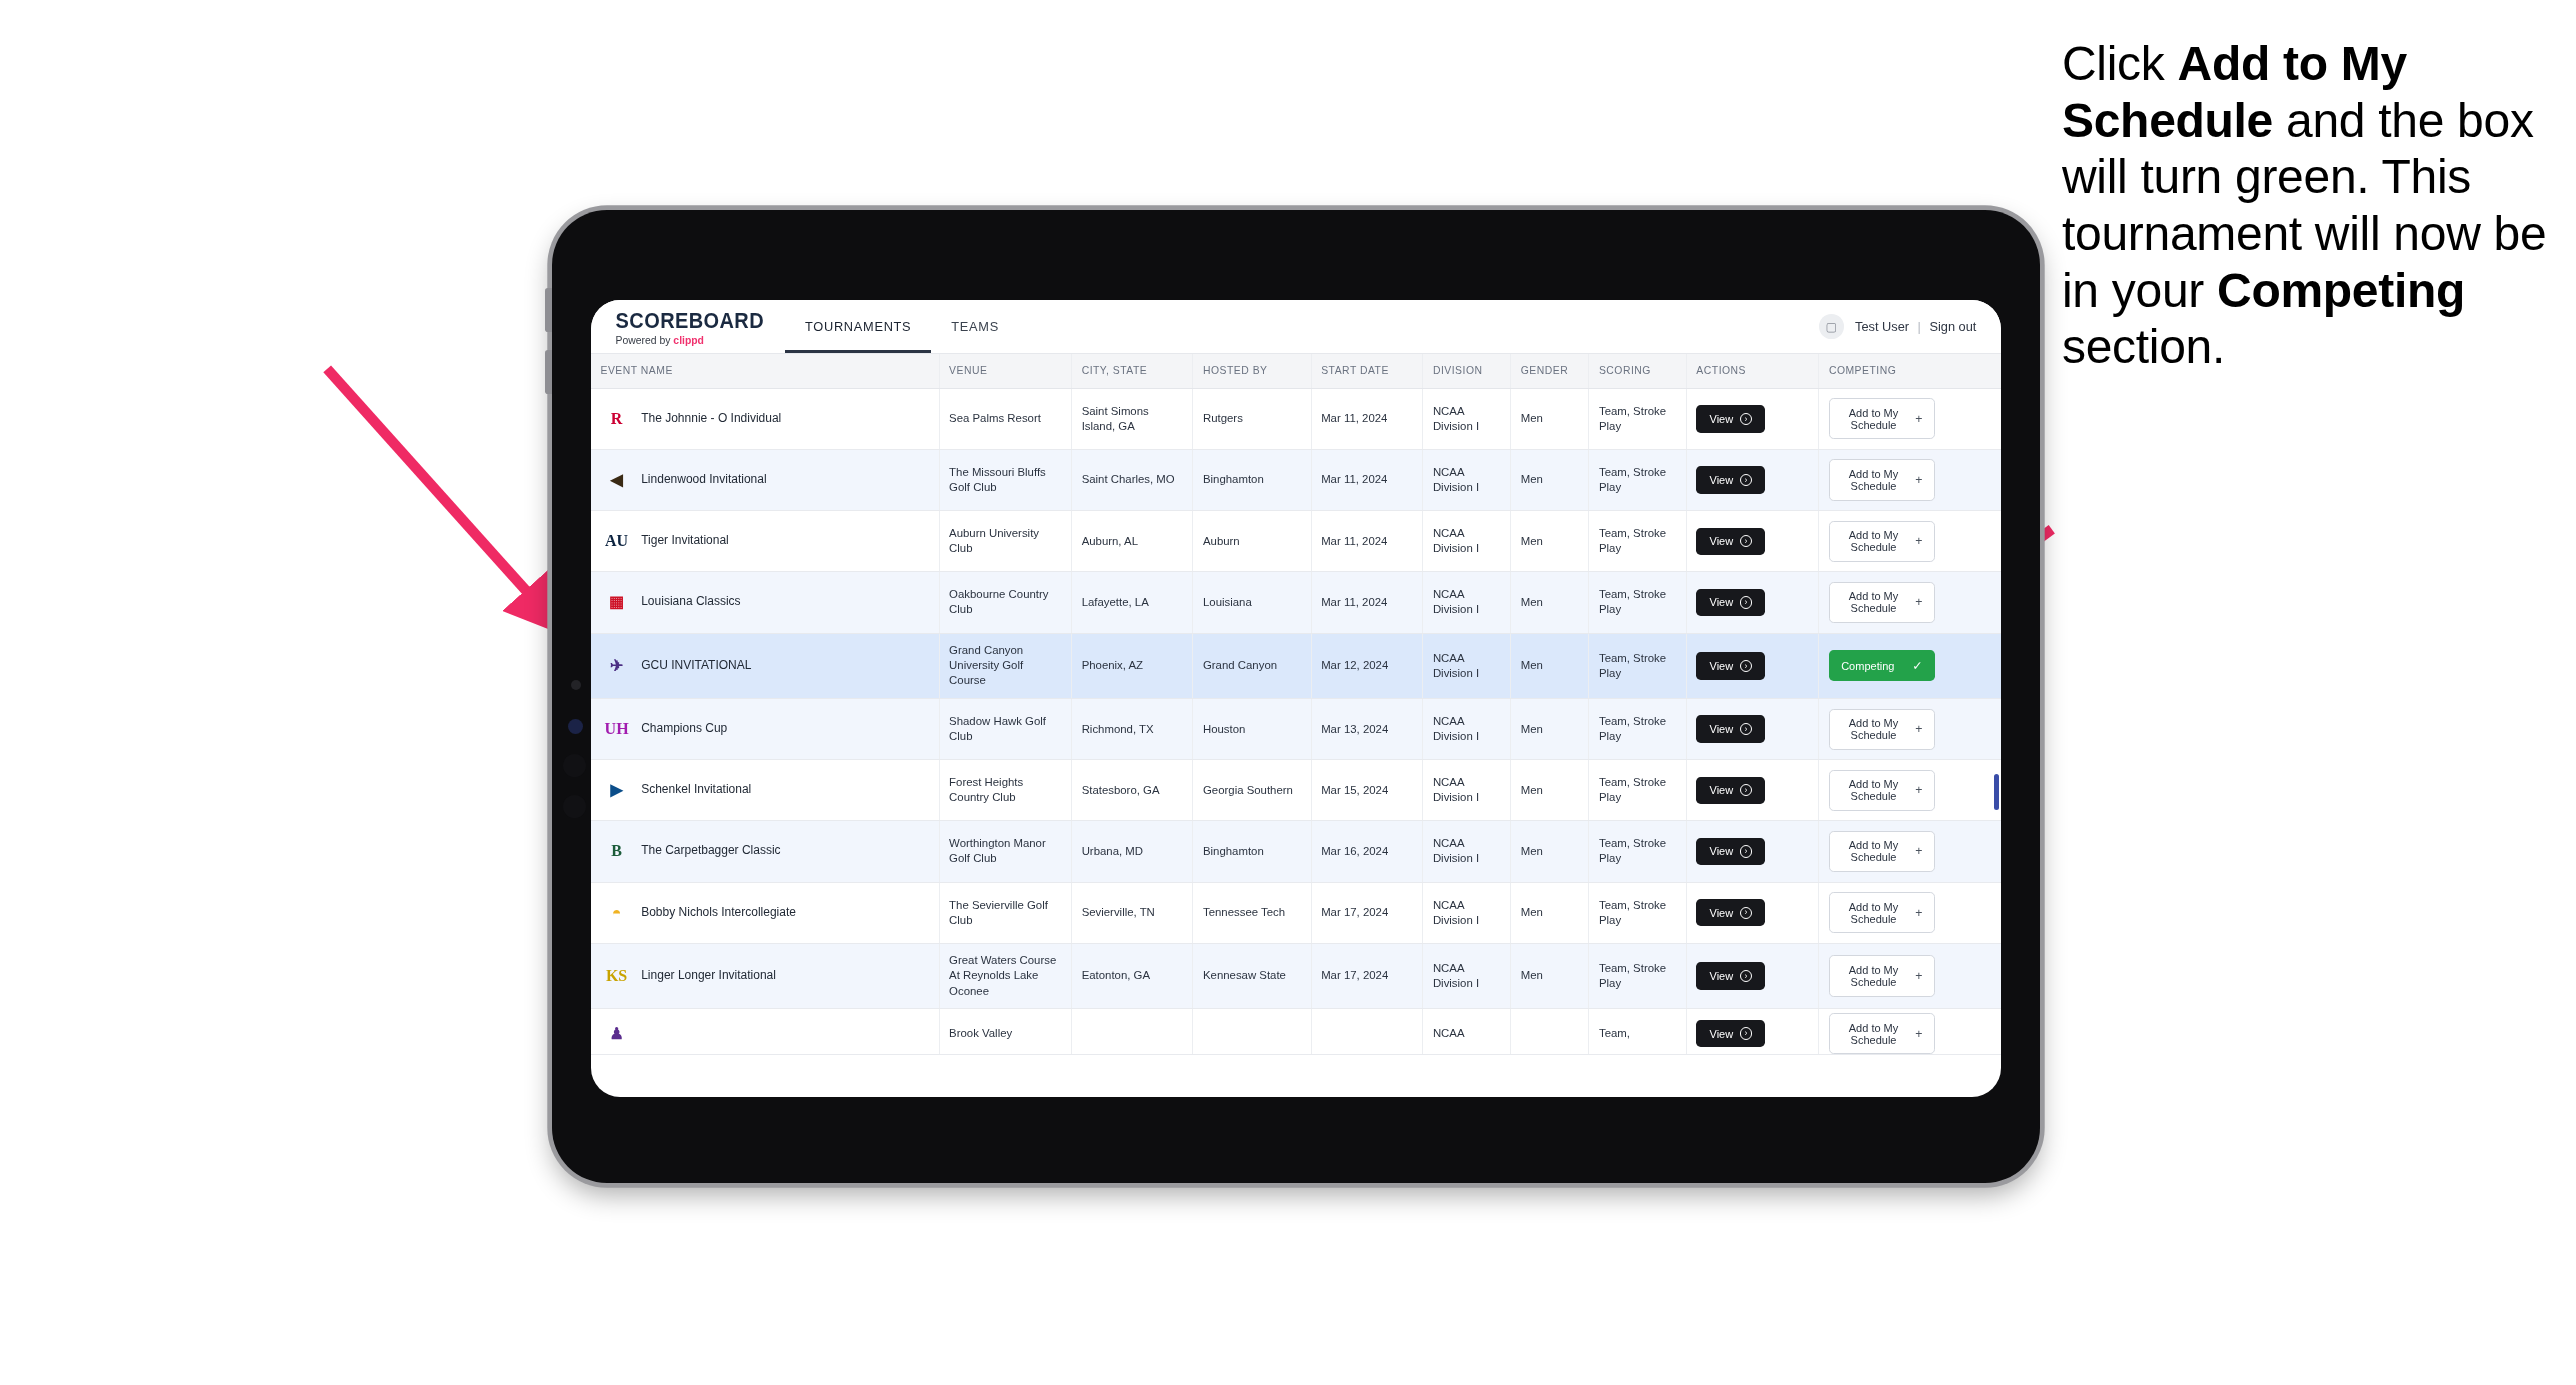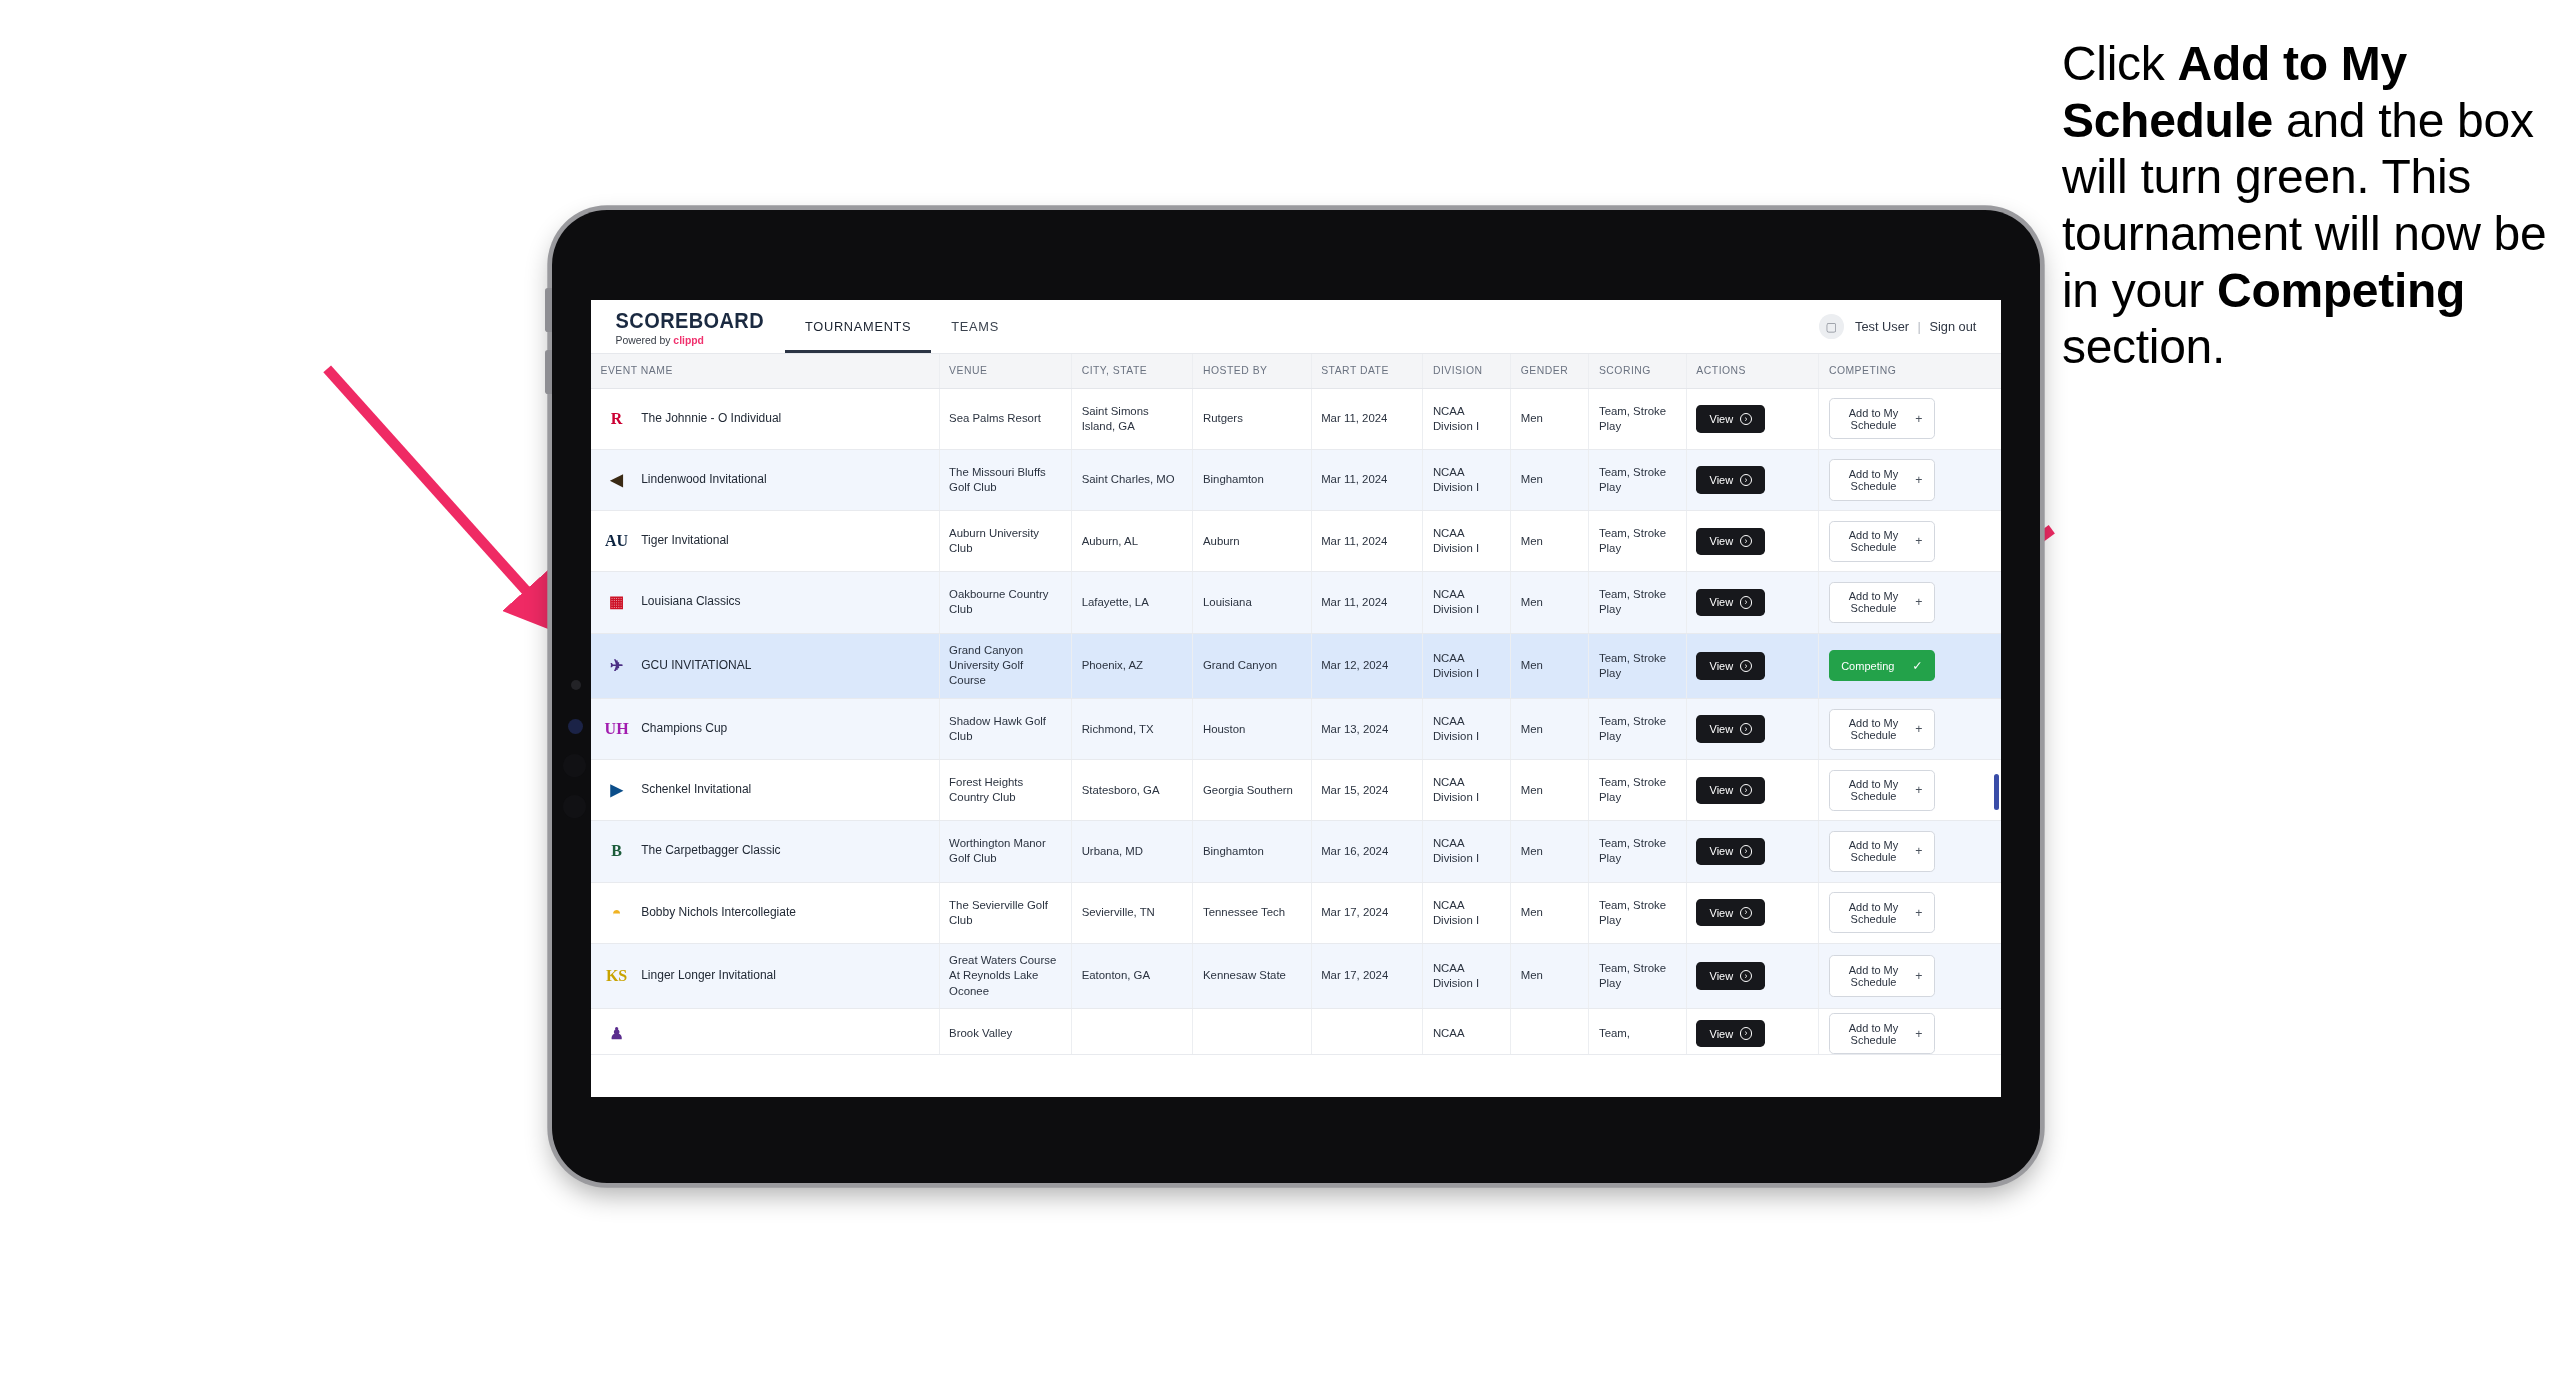--- a/index.html
+++ b/index.html
@@ -67,20 +67,21 @@
     border-radius: 2.8px 0 0 2.8px;
   }
 
   
   .screen {
     position: absolute;
     left: 39px; top: 90px;
     width: 1410px; height: 797px;
     background: #ffffff;
     overflow: hidden;
+    border-radius: 29px;
   }
 
   
   .app-header {
     height: 54px;
     background: #fff;
     display: flex;
     align-items: stretch;
     border-bottom: 0.9px solid #e6e8ec;
     position: relative;

